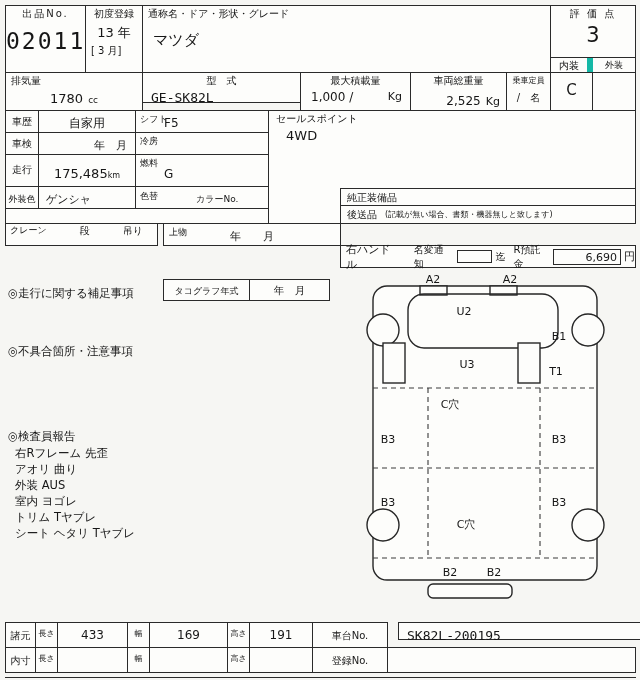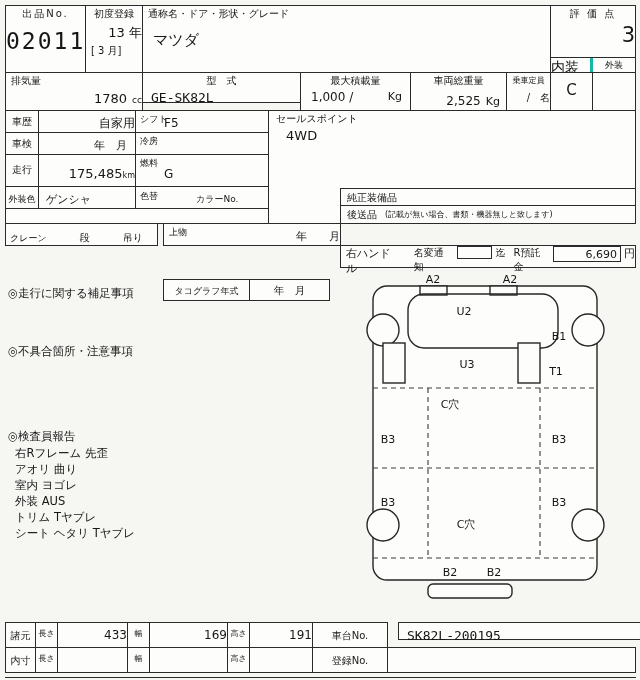--- a/index.html
+++ b/index.html
@@ -3,21 +3,21 @@
 <meta charset="utf-8">
 <style>
   *{margin:0;padding:0;box-sizing:border-box}
   html,body{width:640px;height:680px}
   body{background:#ededea;font-family:"DejaVu Sans","Liberation Sans",sans-serif;color:#161616;position:relative;overflow:hidden}
   .sheet{position:absolute;left:0;top:0;width:640px;height:680px;background:#f6f6f3}
   .box{position:absolute;border:1px solid #2a2a2a;background:#fdfdfb}
   .abs{position:absolute}
   .lblc{font-size:10px;text-align:center;padding-top:2px;line-height:1.15}
   .lbll{font-size:10px;padding:2px 0 0 5px;line-height:1.15}
-  .c{text-align:right}
+  .c{text-align:center}
   .mono{font-family:"DejaVu Sans Mono","Liberation Mono",monospace}
   .note{font-size:11.5px}
   .repline{font-size:11.5px;line-height:16px;white-space:nowrap}
   svg text{font-family:"DejaVu Sans","Liberation Sans",sans-serif;font-size:11px;fill:#161616}
   .dash{stroke:#3a3a3a;stroke-width:1.1;stroke-dasharray:5 4;fill:none}
   .ln{fill:none;stroke:#262626;stroke-width:1.4}
   .lnf{fill:#fdfdfb;stroke:#262626;stroke-width:1.4}
 </style>
 </head>
 <body>
@@ -39,21 +39,21 @@
     <div class="lbll">通称名・ドア・形状・グレード</div>
     <div style="font-size:15px;padding:11px 0 0 10px">マツダ</div>
   </div>
 
   <div class="box" style="left:550px;top:5px;width:86px;height:53px">
     <div class="lblc" style="letter-spacing:2px">評 価 点</div>
     <div class="c" style="font-size:21px;margin-top:3px">3</div>
   </div>
 
   <div class="box" style="left:550px;top:57px;width:86px;height:16px;display:flex">
-    <div style="width:50%;border-right:3px solid #14b8a6;font-size:14px;text-align:left;padding-top:1px">内装</div>
+    <div style="width:50%;border-right:6px solid #14b8a6;font-size:10px;text-align:center;padding-top:1px">内装</div>
     <div style="width:50%;font-size:9px;text-align:center;padding-top:1px">外装</div>
   </div>
 
   <div class="box" style="left:550px;top:72px;width:86px;height:39px;display:flex">
     <div style="width:50%;border-right:1px solid #2a2a2a;font-size:15px;text-align:center;padding-top:8px">C</div>
     <div style="width:50%"></div>
   </div>
 
   <div class="box" style="left:5px;top:72px;width:138px;height:39px">
     <div class="lbll">排気量</div>
@@ -141,31 +141,31 @@
     <div style="font-size:13px;padding:3px 0 0 17px">4WD</div>
   </div>
   <div class="box" style="left:340px;top:205px;width:296px;height:19px;display:flex;align-items:center">
     <span style="font-size:10px;padding-left:6px">後送品</span>
     <span style="font-size:8px;padding-left:8px">(記載が無い場合、書類・機器無しと致します)</span>
   </div>
   <div class="box" style="left:340px;top:188px;width:296px;height:18px">
     <div style="font-size:10px;padding:2px 0 0 6px">純正装備品</div>
   </div>
 
-  <div class="box" style="left:5px;top:223px;width:153px;height:23px;display:flex;align-items:flex-end;justify-content:space-between;padding:0 14px 0 4px">
+  <div class="box" style="left:5px;top:223px;width:153px;height:23px;display:flex;align-items:flex-start;justify-content:space-between;padding:0 14px 0 4px">
     <span style="font-size:9px">クレーン</span>
     <span style="font-size:10px">段</span>
     <span style="font-size:10px">吊り</span>
   </div>
   <div class="box" style="left:163px;top:223px;width:178px;height:23px">
     <span style="font-size:9px;position:absolute;left:5px;top:2px">上物</span>
     <div class="c" style="font-size:11px;padding-top:5px">年　　月</div>
   </div>
 
-  <div class="box" style="left:340px;top:245px;width:296px;height:23px;display:flex;align-items:flex-start">
+  <div class="box" style="left:340px;top:245px;width:296px;height:23px;display:flex;align-items:center">
     <span style="font-size:11px;padding-left:5px">右ハンドル</span>
     <span style="font-size:10px;margin-left:12px">名変通知</span>
     <span style="display:inline-block;width:36px;height:13px;border:1px solid #2a2a2a;margin:0 3px"></span>
     <span style="font-size:10px">迄</span>
     <span style="font-size:10px;margin-left:8px">R預託金</span>
     <span style="display:inline-block;width:68px;height:16px;border:1px solid #2a2a2a;margin:0 3px;text-align:right;font-size:11px;padding:1px 3px 0 0">6,690</span>
     <span style="font-size:11px">円</span>
   </div>
 
   <div class="abs note" style="left:8px;top:286px">◎走行に関する補足事項</div>
@@ -174,22 +174,22 @@
     <div style="width:85px;font-size:9px;text-align:center;padding-top:5px">タコグラフ年式</div>
     <div style="flex:1;border-left:1px solid #2a2a2a;font-size:10.5px;text-align:center;padding-top:4px">年　月</div>
   </div>
 
   <div class="abs note" style="left:8px;top:344px">◎不具合箇所・注意事項</div>
   <div class="abs note" style="left:8px;top:429px">◎検査員報告</div>
 
   <div class="abs" style="left:15px;top:445px">
     <div class="repline">右Rフレーム 先歪</div>
     <div class="repline">アオリ 曲り</div>
+    <div class="repline">外装 AUS</div>
     <div class="repline">室内 ヨゴレ</div>
-    <div class="repline">外装 AUS</div>
     <div class="repline">トリム Tヤブレ</div>
     <div class="repline">シート ヘタリ Tヤブレ</div>
   </div>
 
   <svg class="abs" style="left:340px;top:268px" width="298" height="352" viewBox="0 0 298 352">
     <rect x="33" y="18" width="224" height="294" rx="14" class="lnf"></rect>
     <rect x="80" y="18" width="27" height="9" class="lnf"></rect>
     <rect x="150" y="18" width="27" height="9" class="lnf"></rect>
     <circle cx="43" cy="62" r="16" class="lnf"></circle>
     <circle cx="248" cy="62" r="16" class="lnf"></circle>

